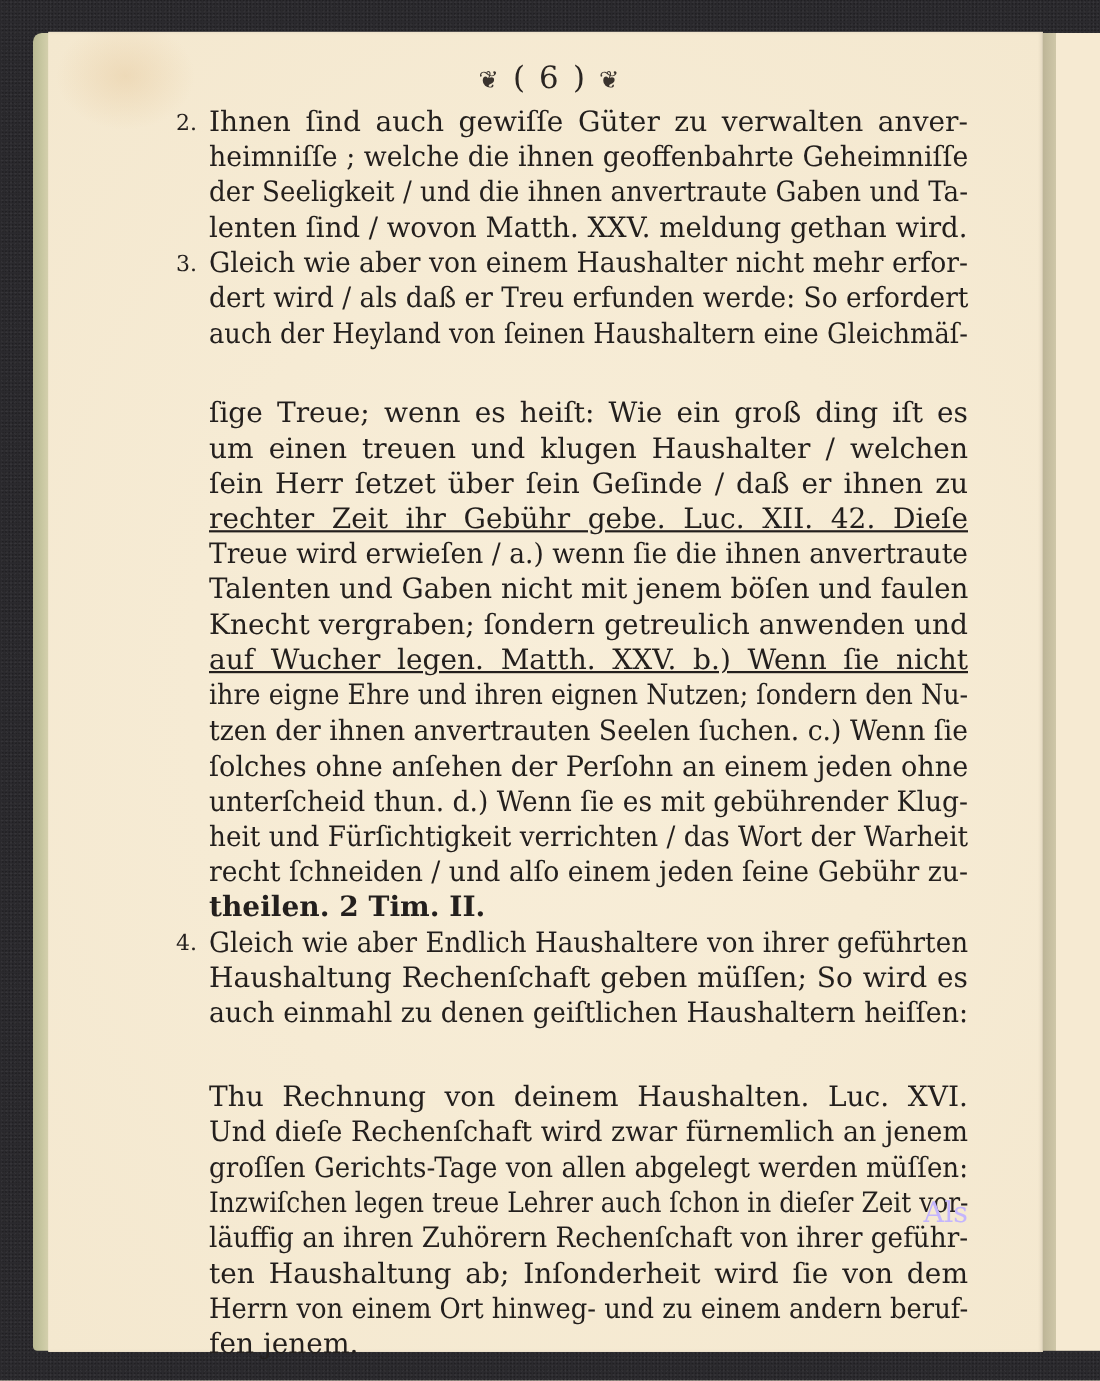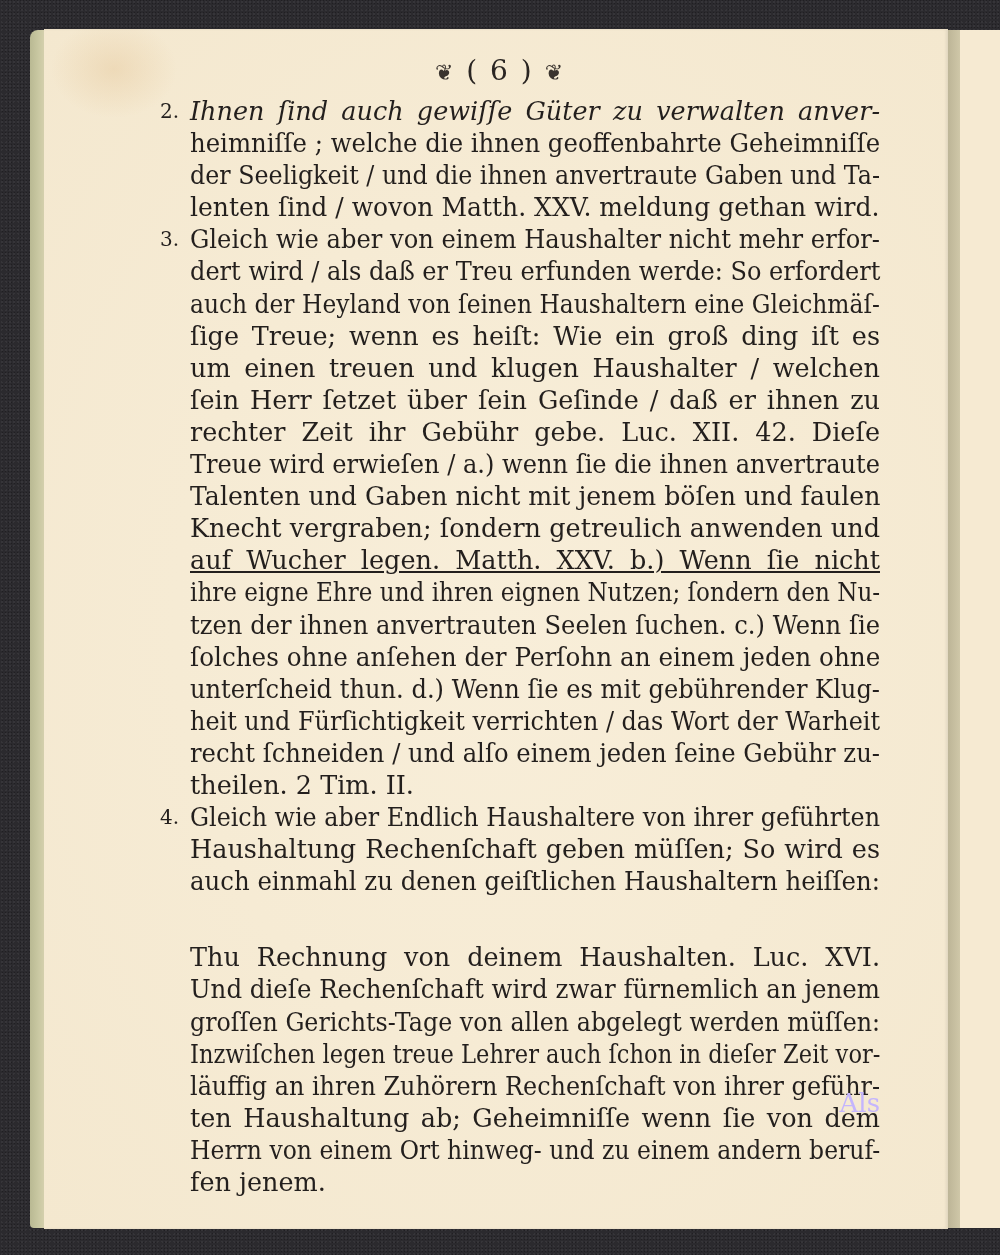--- a/index.html
+++ b/index.html
@@ -70,55 +70,55 @@
 
 <div class="header">
   <span class="orn">❦</span>
   <span>( 6 )</span>
   <span class="orn">❦</span>
 </div>
 
 <div class="text" id="text">
     <div class="para">
       <span class="num">2.</span>
-      <span class="line" style="display: block; font-style: italic;">Ihnen ſind auch gewiſſe Güter zu verwalten anver-</span>
+      <span class="line" style="display: block;">Ihnen ſind auch gewiſſe Güter zu verwalten anver-</span>
       <span class="line" style="display: block; transform-origin: left top; transform: scaleX(0.955679); width: 722px;">heimniſſe ; welche die ihnen geoffenbahrte Geheimniſſe</span>
       <span class="line" style="display: block; transform-origin: left top; transform: scaleX(0.932432); width: 740px;">der Seeligkeit / und die ihnen anvertraute Gaben und Ta-</span>
       <span class="line last" style="display: block; transform-origin: left top; transform: scaleX(0.981508); width: 703px;">lenten ſind / wovon Matth. XXV. meldung gethan wird.</span>
     </div>
     <div class="para">
       <span class="num">3.</span>
       <span class="line" style="display: block; transform-origin: left top; transform: scaleX(0.949106); width: 727px;">Gleich wie aber von einem Haushalter nicht mehr erfor-</span>
       <span class="line" style="display: block; transform-origin: left top; transform: scaleX(0.942623); width: 732px;">dert wird / als daß er Treu erfunden werde: So erfordert</span>
       <span class="line" style="display: block; transform-origin: left top; transform: scaleX(0.916335); width: 753px;">auch der Heyland von ſeinen Haushaltern eine Gleichmäſ-</span>
-      <span class="line" style="display: block;">ſige Treue; wenn es heiſt: Wie ein groß ding iſt es</span>
+      <span class="line" style="display: block; margin-top: 40px;">ſige Treue; wenn es heiſt: Wie ein groß ding iſt es</span>
       <span class="line" style="display: block;">um einen treuen und klugen Haushalter / welchen</span>
       <span class="line" style="display: block;">ſein Herr ſetzet über ſein Geſinde / daß er ihnen zu</span>
-      <span class="line" style="display: block;">rechter Zeit ihr Gebühr gebe. Luc. XII. 42. Dieſe</span>
+      <span class="line" style="display: block; text-decoration: underline;">rechter Zeit ihr Gebühr gebe. Luc. XII. 42. Dieſe</span>
       <span class="line" style="display: block; transform-origin: left top; transform: scaleX(0.945205); width: 730px;">Treue wird erwieſen / a.) wenn ſie die ihnen anvertraute</span>
       <span class="line" style="display: block; transform-origin: left top; transform: scaleX(0.988539); width: 698px;">Talenten und Gaben nicht mit jenem böſen und faulen</span>
       <span class="line" style="display: block;">Knecht vergraben; ſondern getreulich anwenden und</span>
       <span class="line" style="display: block; text-decoration: underline;">auf Wucher legen. Matth. XXV. b.) Wenn ſie nicht</span>
       <span class="line" style="display: block; transform-origin: left top; transform: scaleX(0.905512); width: 762px;">ihre eigne Ehre und ihren eignen Nutzen; ſondern den Nu-</span>
       <span class="line" style="display: block; transform-origin: left top; transform: scaleX(0.950413); width: 726px;">tzen der ihnen anvertrauten Seelen ſuchen. c.) Wenn ſie</span>
       <span class="line" style="display: block; transform-origin: left top; transform: scaleX(0.967742); width: 713px;">ſolches ohne anſehen der Perſohn an einem jeden ohne</span>
       <span class="line" style="display: block; transform-origin: left top; transform: scaleX(0.946502); width: 729px;">unterſcheid thun. d.) Wenn ſie es mit gebührender Klug-</span>
       <span class="line" style="display: block; transform-origin: left top; transform: scaleX(0.936228); width: 737px;">heit und Fürſichtigkeit verrichten / das Wort der Warheit</span>
       <span class="line" style="display: block; transform-origin: left top; transform: scaleX(0.953039); width: 724px;">recht ſchneiden /  und alſo einem jeden ſeine Gebühr zu-</span>
-      <span class="line last" style="display: block;">theilen. 2 Tim. II.</span>
+      <span class="line last" style="display: block; font-weight: bold;">theilen. 2 Tim. II.</span>
     </div>
     <div class="para">
       <span class="num">4.</span>
       <span class="line" style="display: block; transform-origin: left top; transform: scaleX(0.933694); width: 739px;">Gleich wie aber Endlich Haushaltere von ihrer geführten</span>
       <span class="line" style="display: block;">Haushaltung Rechenſchaft geben müſſen; So wird es</span>
       <span class="line" style="display: block; transform-origin: left top; transform: scaleX(0.957004); width: 721px;">auch einmahl zu denen geiſtlichen Haushaltern heiſſen:</span>
       <span class="line" style="display: block; margin-top: 44px;">Thu Rechnung von deinem Haushalten. Luc. XVI.</span>
       <span class="line" style="display: block; transform-origin: left top; transform: scaleX(0.959666); width: 719px;">Und dieſe Rechenſchaft wird zwar fürnemlich an jenem</span>
       <span class="line" style="display: block; transform-origin: left top; transform: scaleX(0.931174); width: 741px;">groſſen Gerichts-Tage von allen abgelegt werden müſſen:</span>
       <span class="line" style="display: block; transform-origin: left top; transform: scaleX(0.885751); width: 779px;">Inzwiſchen legen treue Lehrer auch ſchon in dieſer Zeit vor-</span>
       <span class="line" style="display: block; transform-origin: left top; transform: scaleX(0.936228); width: 737px;">läuffig an ihren Zuhörern Rechenſchaft von ihrer geführ-</span>
-      <span class="line" style="display: block;">ten Haushaltung ab; Geheimniſſe wenn ſie von dem</span>
+      <span class="line" style="display: block;">ten Haushaltung ab; Inſonderheit wird ſie von dem</span>
       <span class="line" style="display: block; transform-origin: left top; transform: scaleX(0.921228); width: 749px;">Herrn von einem Ort hinweg- und zu einem andern beruf-</span>
       <span class="line last" style="display: block;">fen jenem.</span>
     </div>
   </div>
 
 <div class="catch">Als</div>
 
 </body></html>

